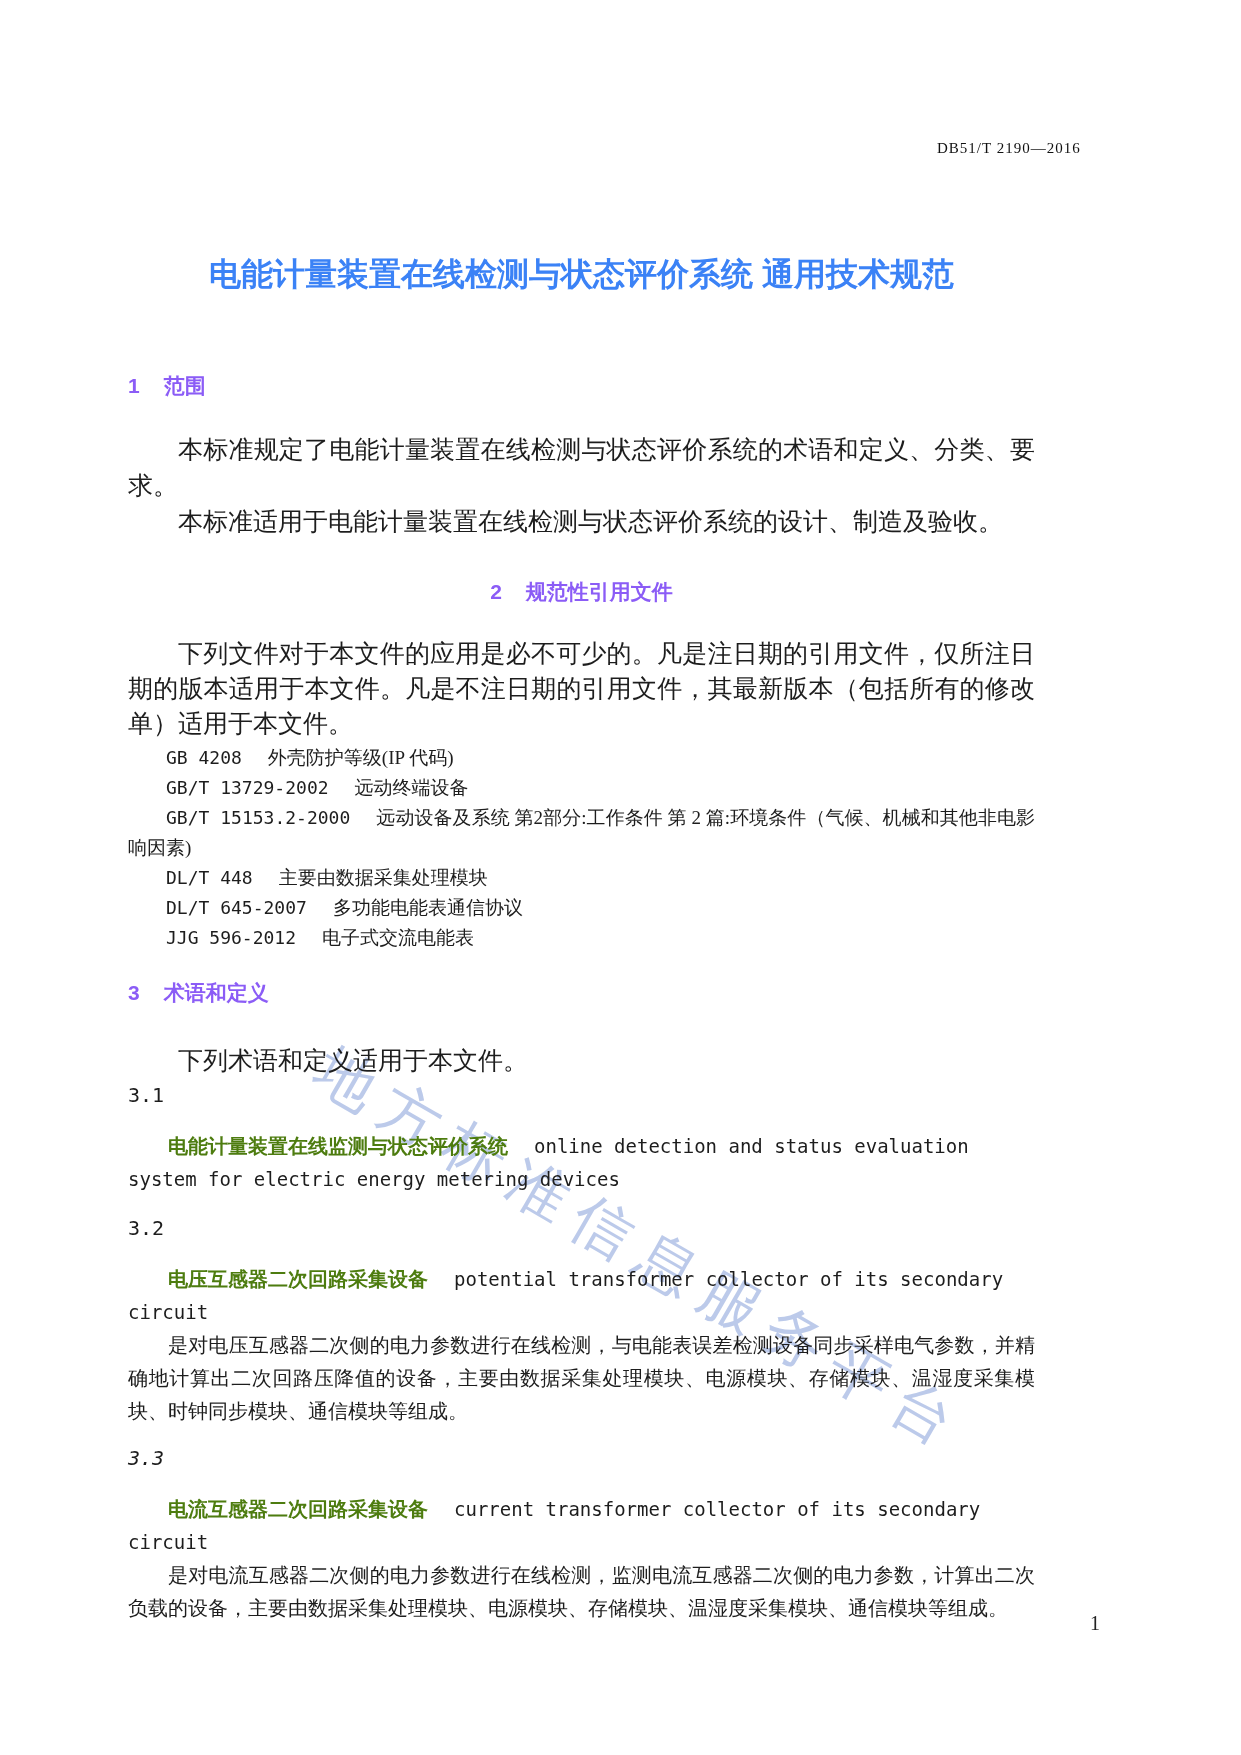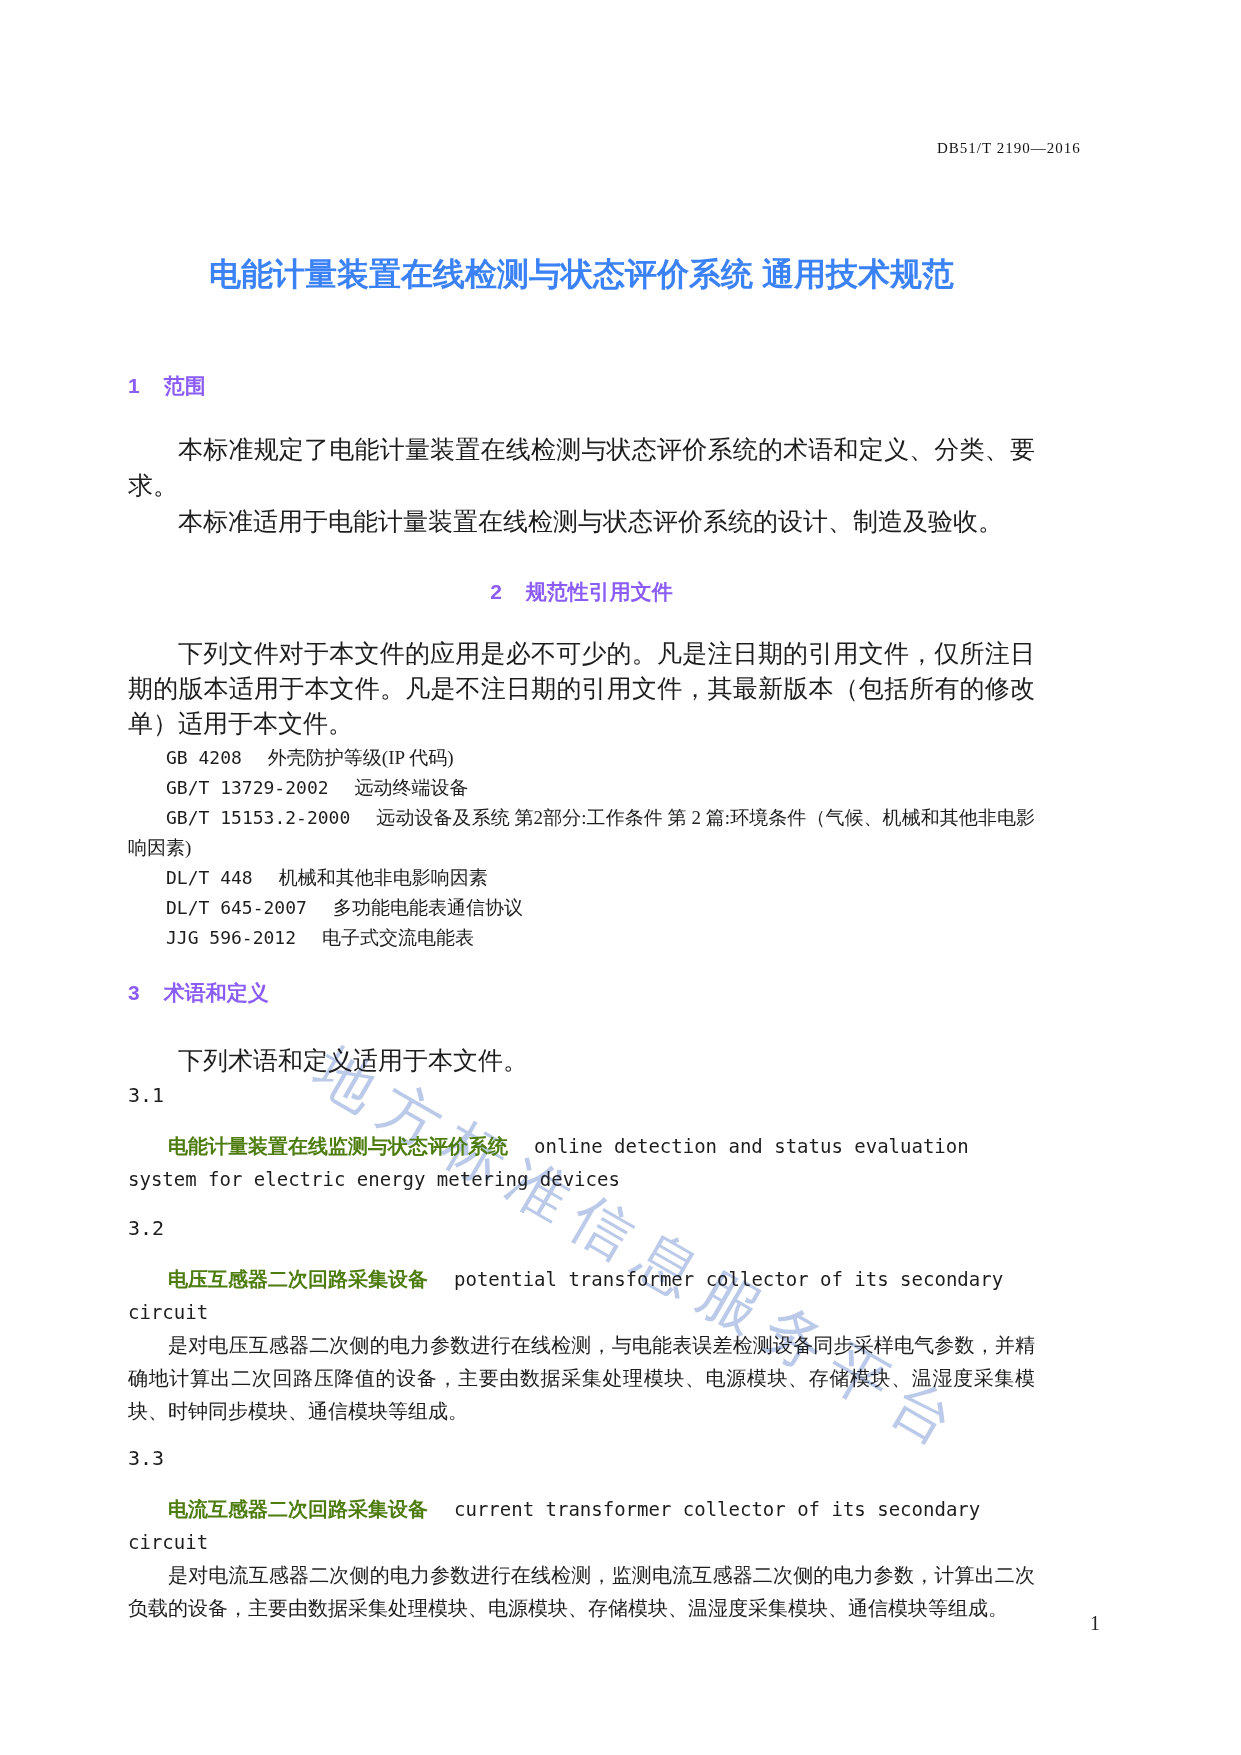--- a/index.html
+++ b/index.html
@@ -88,21 +88,21 @@
   .intro-terms{margin-top:36px;line-height:35px;}
   .term-num{
     margin:0;
     font-family:"DejaVu Sans Mono","Liberation Mono",monospace;
     font-size:20px;
     line-height:28px;
     margin-top:11px;
   }
   .tn-31{margin-top:3px;}
   .tn-32{margin-top:18px;}
-  .tn-33{margin-top:16px;}
+  .tn-33{margin-top:16px;font-style:italic;}
   .term-line{
     margin:0;
     font-size:20px;
     line-height:33px;
     text-indent:2em;
     margin-top:21px;
   }
   .term-zh{
     font-family:"Liberation Sans","DejaVu Sans",sans-serif;
     font-weight:700;
@@ -150,21 +150,21 @@
 
     <h2 class="sec-heading h2-refs">
       <span class="h-num">2</span><span>规范性引用文件</span>
     </h2>
     <p class="para intro-refs">下列文件对于本文件的应用是必不可少的。凡是注日期的引用文件，仅所注日期的版本适用于本文件。凡是不注日期的引用文件，其最新版本（包括所有的修改单）适用于本文件。</p>
 
     <div class="reflist">
       <p class="ref"><span class="ref-code">GB 4208</span><span>外壳防护等级(IP 代码)</span></p>
       <p class="ref"><span class="ref-code">GB/T 13729-2002</span><span>远动终端设备</span></p>
       <p class="ref"><span class="ref-code">GB/T 15153.2-2000</span><span>远动设备及系统 第2部分:工作条件 第 2 篇:环境条件（气候、机械和其他非电影响因素)</span></p>
-      <p class="ref"><span class="ref-code">DL/T 448</span><span>机械和其他非电影响因素</span></p>
+      <p class="ref"><span class="ref-code">DL/T 448</span><span>主要由数据采集处理模块</span></p>
       <p class="ref"><span class="ref-code">DL/T 645-2007</span><span>多功能电能表通信协议</span></p>
       <p class="ref"><span class="ref-code">JJG 596-2012</span><span>电子式交流电能表</span></p>
     </div>
 
     <h2 class="sec-heading h3-terms">
       <span class="h-num">3</span><span>术语和定义</span>
     </h2>
     <p class="para intro-terms">下列术语和定义适用于本文件。</p>
 
     <p class="term-num tn-31">3.1</p>

